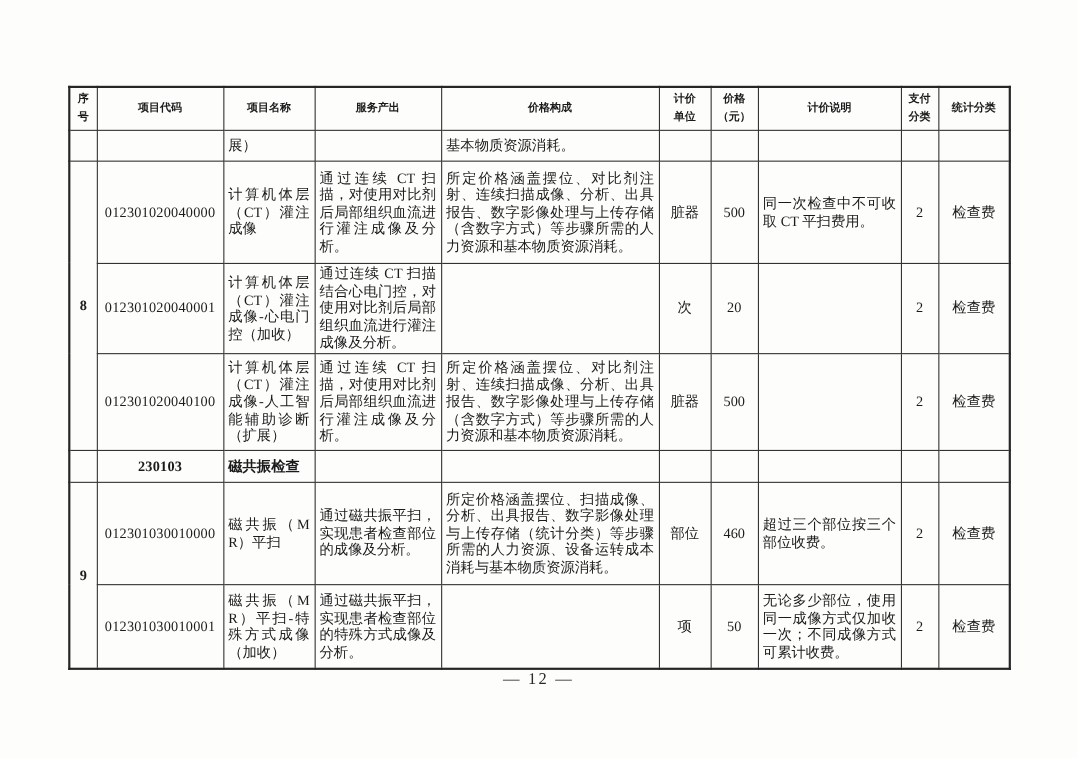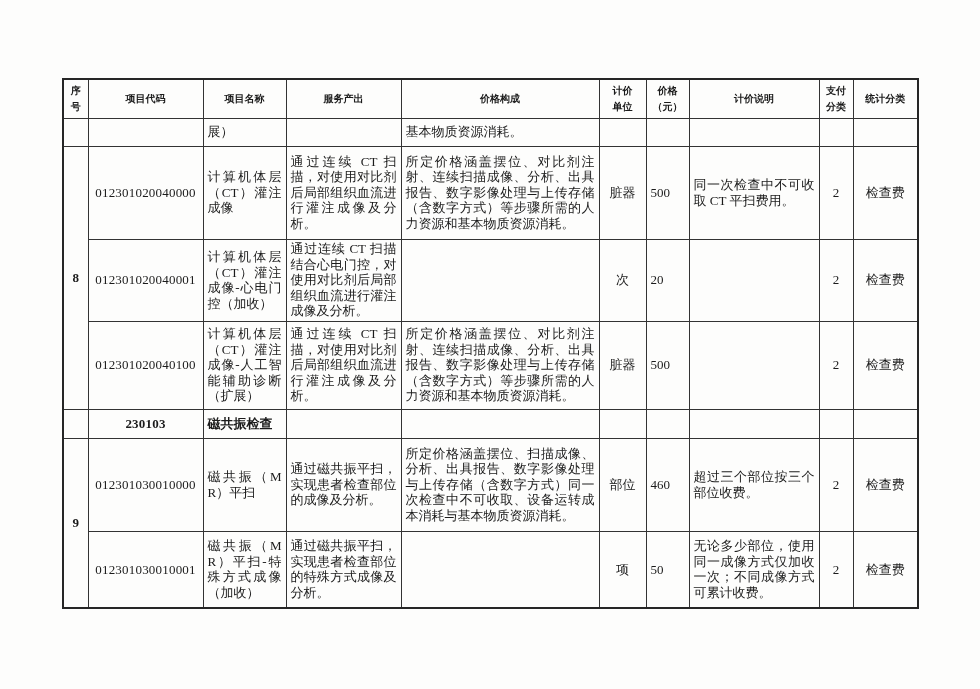--- a/index.html
+++ b/index.html
@@ -36,21 +36,21 @@
     white-space: pre-line;
     font-size: 10px;
     line-height: 16px;
   }
   .c-seq   { text-align: center; font-weight: bold; font-size: 14px; }
   .c-code  { text-align: center; letter-spacing: 0.2px; }
   .c-name  { text-align: justify; }
   .c-out   { text-align: justify; }
   .c-comp  { text-align: justify; }
   .c-unit  { text-align: center; }
-  .c-price { }
+  .c-price { text-align: center; }
   .c-note  { text-align: justify; margin-top: 14px; }
   .c-pay   { text-align: center; }
   .c-stat  { text-align: center; margin-top: 16px; }
   tr.section-row td { font-weight: bold; }
   tr.rh-hdr  { height: 39px; }
   tr.rh-0 { height: 28px; }
   tr.rh-1 { height: 93px; }
   tr.rh-2 { height: 82px; }
   tr.rh-3 { height: 88px; }
   tr.rh-s { height: 29px; }
@@ -160,35 +160,36 @@
         <td class="c-price"></td>
         <td class="c-note"></td>
         <td class="c-pay"></td>
         <td class="c-stat"></td>
       </tr>
       <tr class="rh-4">
         <td class="c-seq" rowspan="2">9</td>
         <td class="c-code">012301030010000</td>
         <td class="c-name">磁共振（MR）平扫</td>
         <td class="c-out">通过磁共振平扫，实现患者检查部位的成像及分析。</td>
-        <td class="c-comp">所定价格涵盖摆位、扫描成像、分析、出具报告、数字影像处理与上传存储（含数字方式）同一次检查中不可收取、设备运转成本消耗与基本物质资源消耗。</td>
+        <td class="c-comp">所定价格涵盖摆位、扫描成像、分析、出具报告、数字影像处理与上传存储（统计分类）等步骤所需的人力资源、设备运转成本消耗与基本物质资源消耗。</td>
         <td class="c-unit">部位</td>
         <td class="c-price">460</td>
         <td class="c-note">超过三个部位按三个部位收费。</td>
         <td class="c-pay">2</td>
         <td class="c-stat">检查费</td>
       </tr>
       <tr class="rh-5">
         <td class="c-code">012301030010001</td>
         <td class="c-name">磁共振（MR）平扫-特殊方式成像（加收）</td>
         <td class="c-out">通过磁共振平扫，实现患者检查部位的特殊方式成像及分析。</td>
         <td class="c-comp"></td>
         <td class="c-unit">项</td>
         <td class="c-price">50</td>
         <td class="c-note">无论多少部位，使用同一成像方式仅加收一次；不同成像方式可累计收费。</td>
         <td class="c-pay">2</td>
         <td class="c-stat">检查费</td>
       </tr>
     </tbody>
   </table>
 
+  <div class="page-footer">— 12 —</div>
 
 </div>
 
 </body></html>

